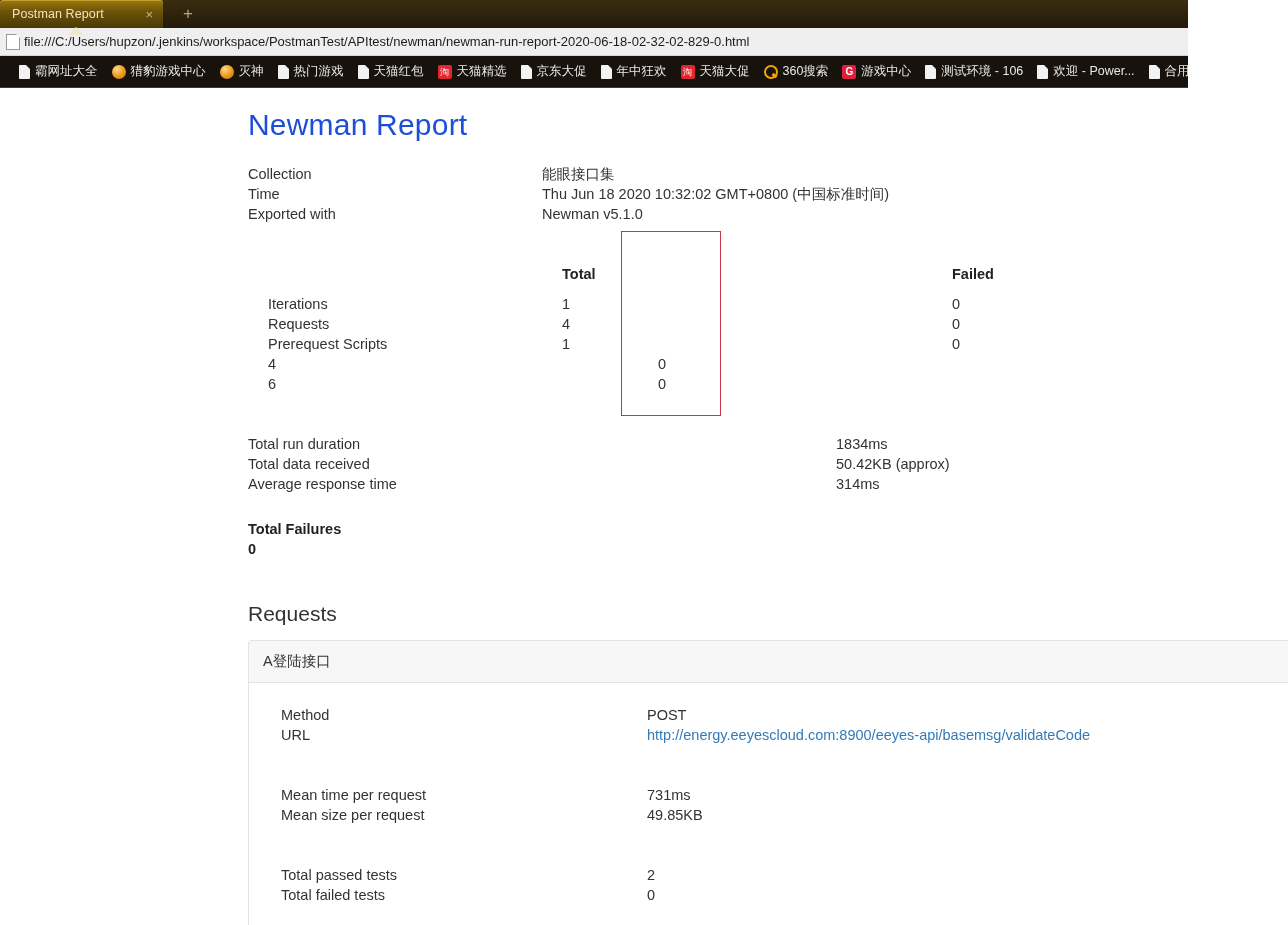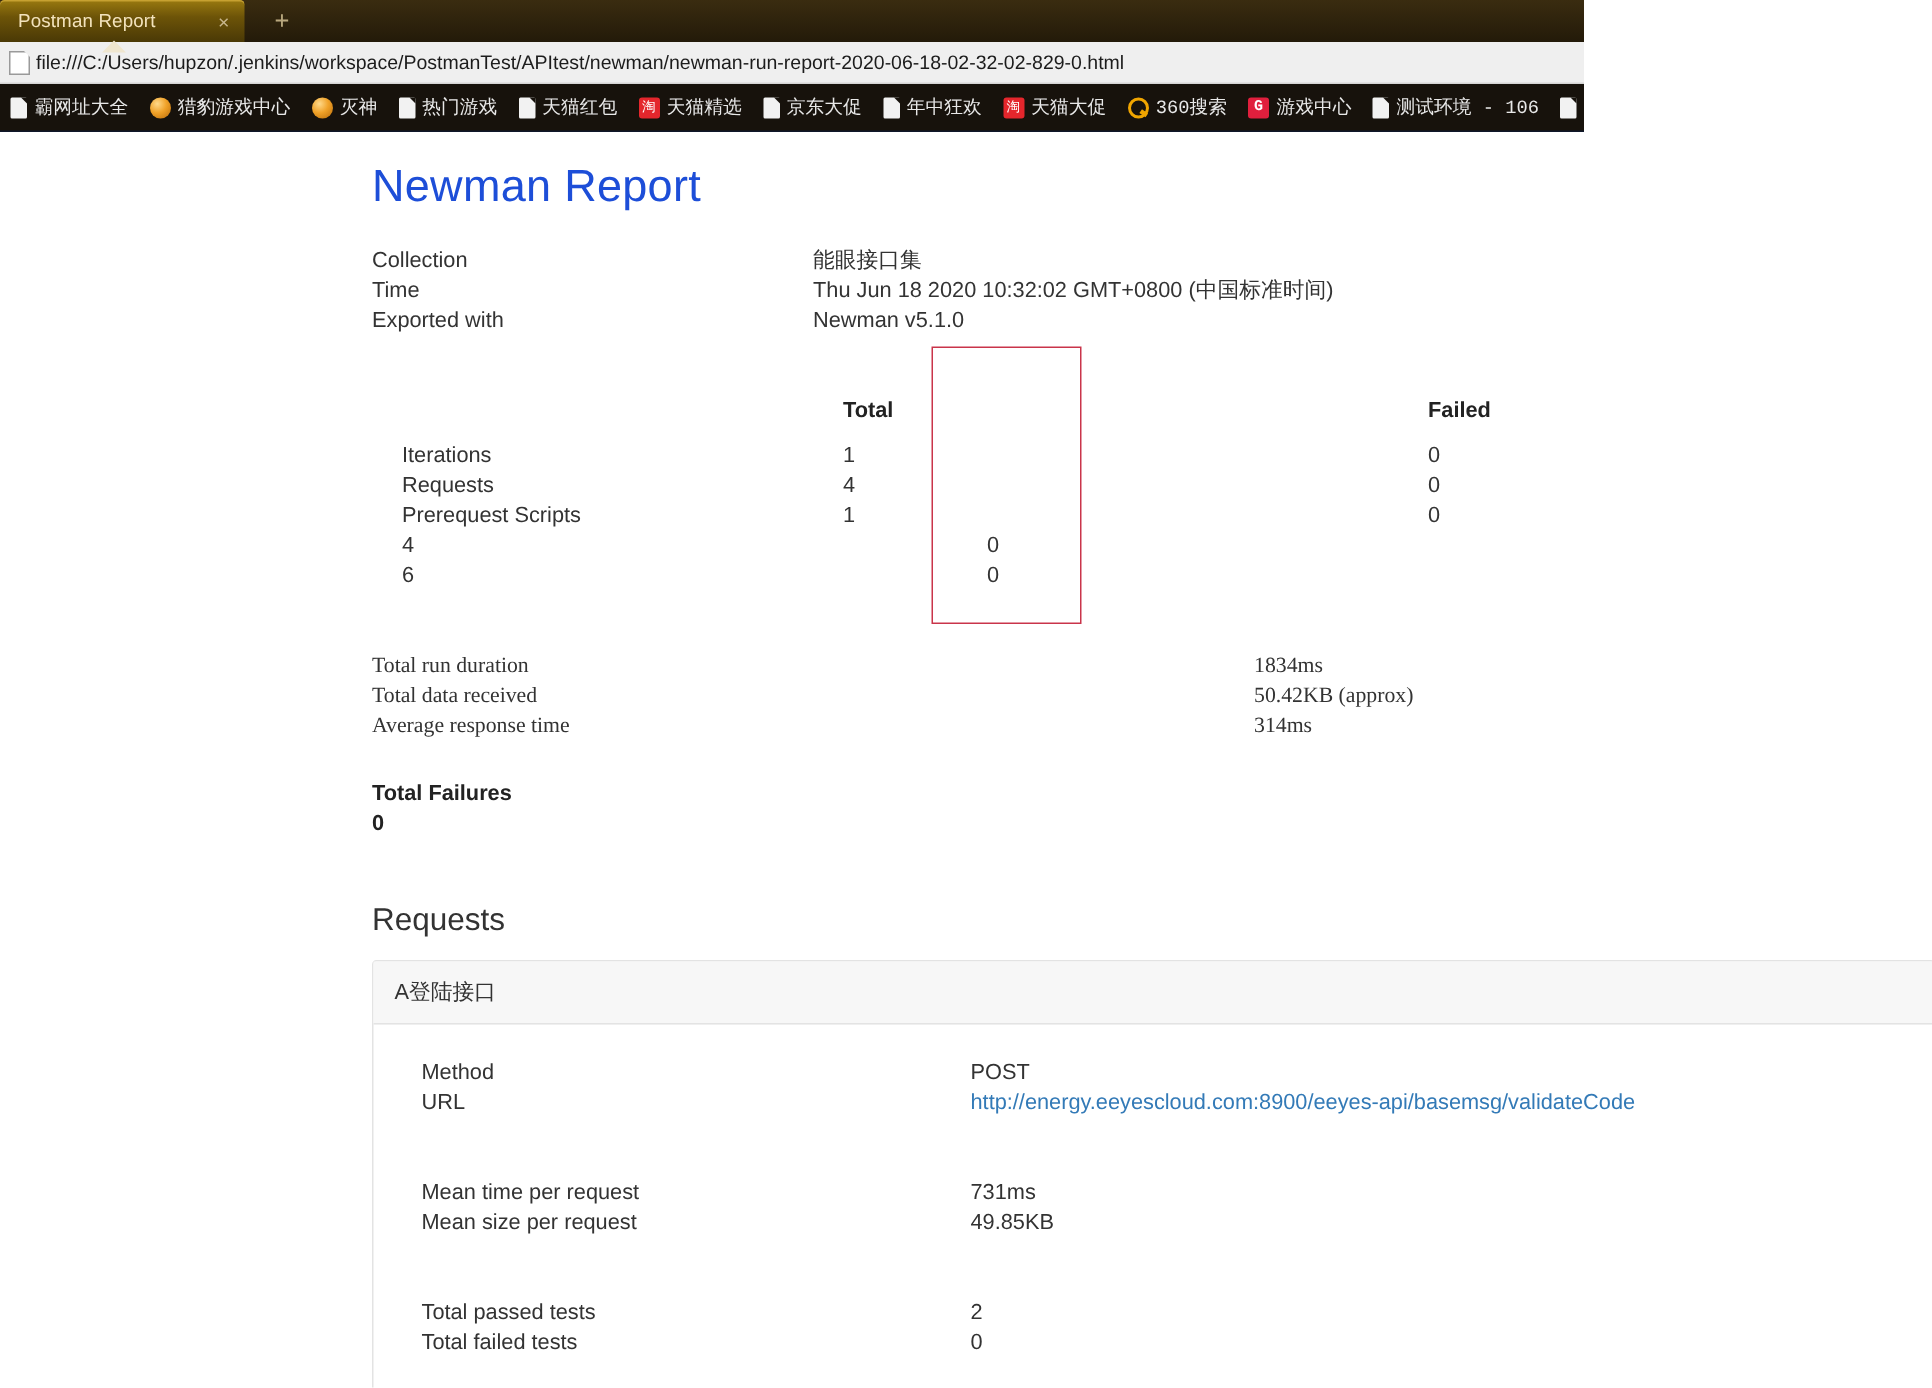--- a/index.html
+++ b/index.html
@@ -10,23 +10,23 @@
   body {
     width: 1288px;
     height: 925px;
     overflow: hidden;
     font-family: "Liberation Sans", sans-serif;
     -webkit-font-smoothing: antialiased;
   }
 
   
   .browser {
-    width: 1056px;
+    width: 1188px;
     height: 88px;
-    background: #0f172a;
+    background: #14532d;
     position: relative;
     overflow: hidden;
   }
   .tabstrip {
     height: 28px;
     background: linear-gradient(to bottom, #3a2c10 0%, #231a09 100%);
     position: relative;
     display: flex;
     align-items: flex-end;
   }
@@ -108,22 +108,21 @@
     overflow: hidden;
     text-align: center;
   }
 
   .bookmarks {
     height: 31px;
     background: #17120c;
     display: flex;
     align-items: center;
     overflow: hidden;
-    padding-left: 0px;
-    font-family: Liberation Mono, monospace;
+    padding-left: 12px;
   }
   .bm {
     display: flex;
     align-items: center;
     height: 31px;
     padding: 0 7px;
     flex: none;
     white-space: nowrap;
   }
   .bm-label {
@@ -243,21 +242,21 @@
     position: absolute;
     left: 353px;   
     top: -33px;
     width: 98px;
     height: 183px;
     border: 1.5px solid #c9344a;
     pointer-events: none;
   }
 
   .durations { margin-top: 40px; }
-  .dur-row { display: flex; line-height: 20px; font-family: Liberation Serif, serif; }
+  .dur-row { display: flex; line-height: 20px; }
   .dur-label { width: 588px; }
 
   .totalfail {
     margin-top: 25px;
     display: flex;
     font-weight: bold;
     color: #222;
     line-height: 20px;
     flex-direction: column;
   }

